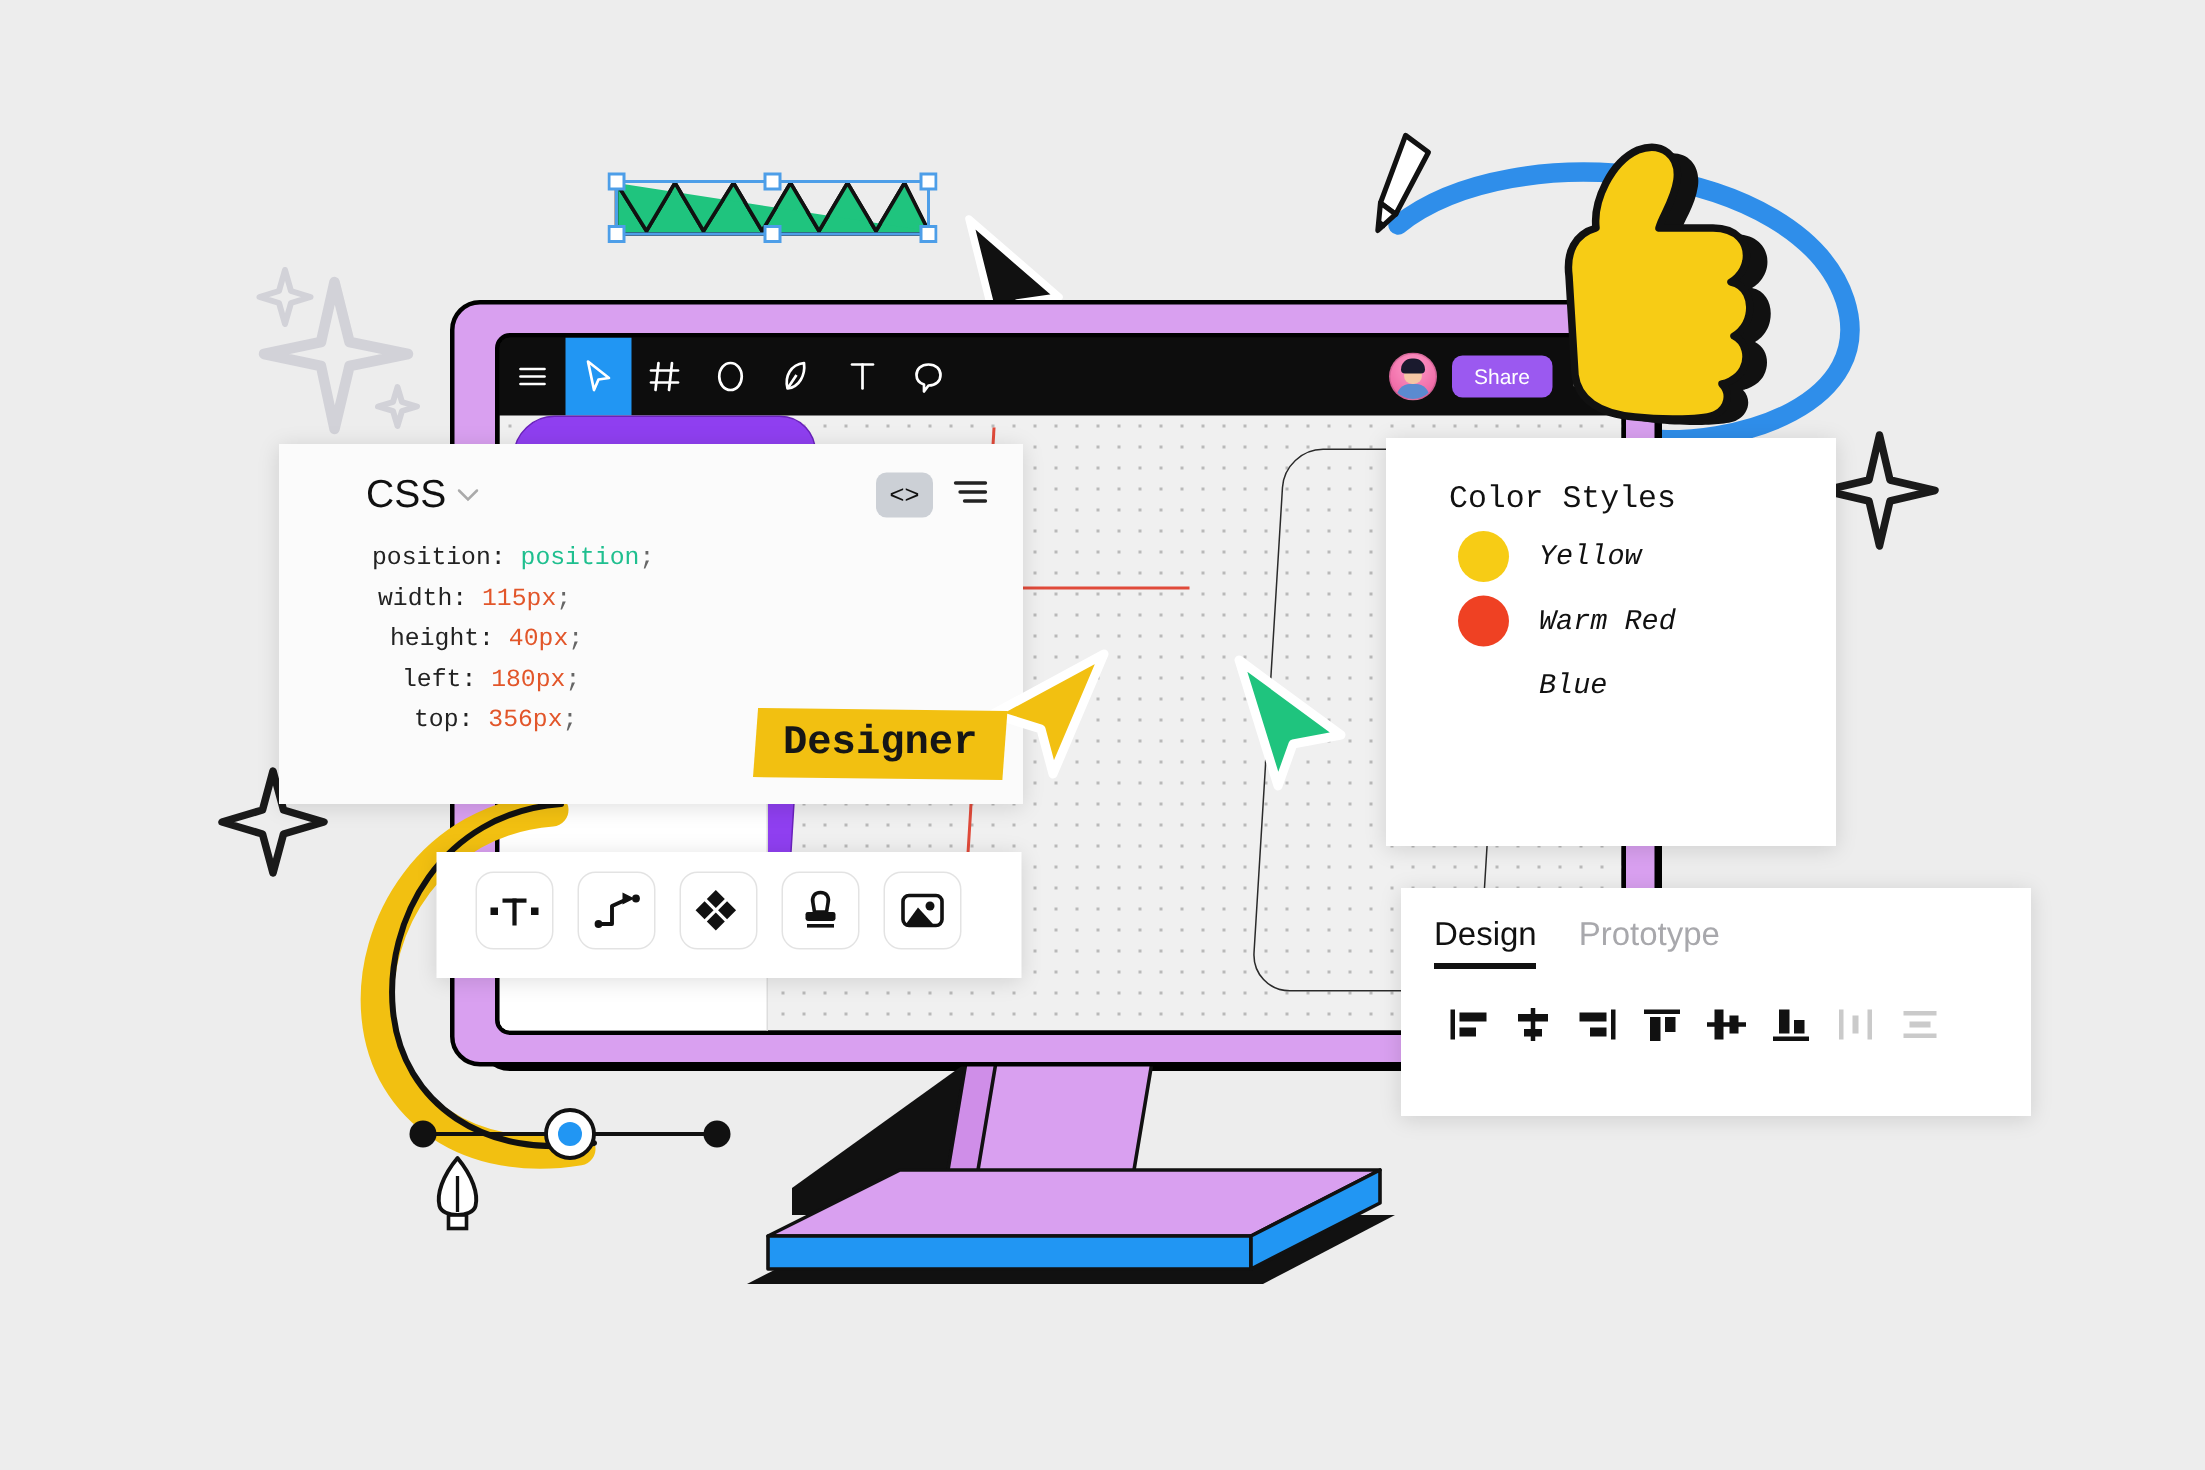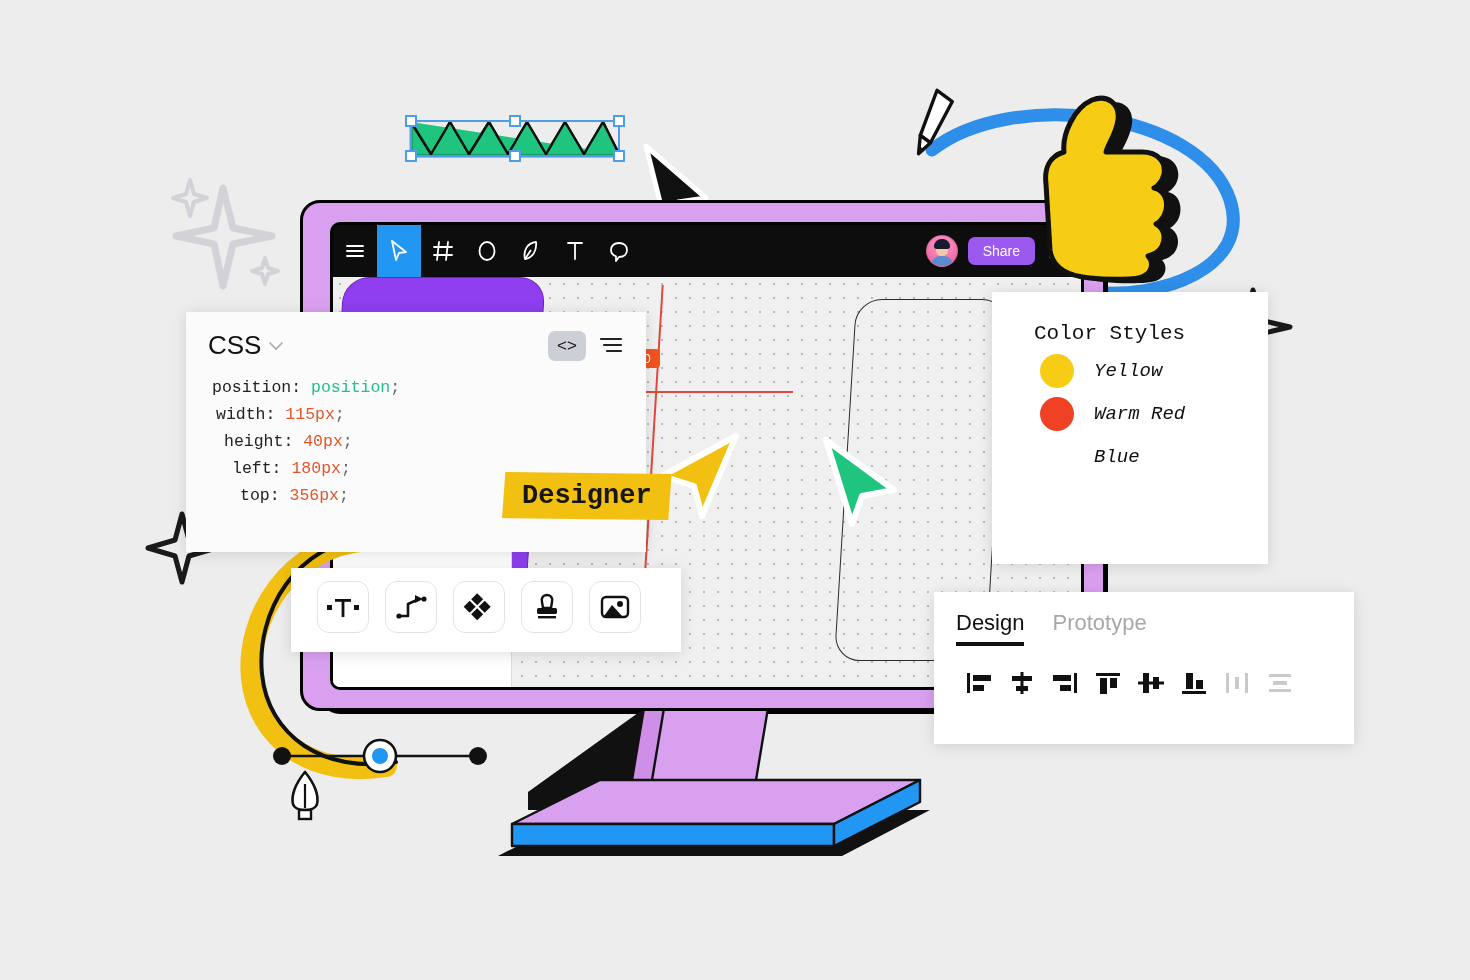--- a/index.html
+++ b/index.html
@@ -95,40 +95,40 @@
     border-right:1px solid #ddd;
   }
   #layers-tabs{display:flex;gap:24px;padding:16px 0 0 22px;font-size:19px;}
   #tab-layers{color:#111;}
   #tab-assets{color:#b3b3b3;}
   
   .panel{
     position:absolute;background:#fff;box-shadow:0 2px 14px rgba(0,0,0,.13);
   }
   
-  #css-panel{left:186px;top:312px;width:460px;height:240px;background:#fbfbfb;}
+  #css-panel{left:186px;top:296px;width:460px;height:240px;background:#fbfbfb;padding-left:36px;}
   #css-panel-header{display:flex;align-items:center;padding:18px 22px 0 22px;}
   #css-title{font-size:26px;color:#111;font-family:"Liberation Sans",sans-serif;}
   #css-chevron{margin-left:8px;color:#999;font-size:14px;}
   #css-header-actions{margin-left:auto;display:flex;align-items:center;gap:12px;}
   #code-toggle{
     width:38px;height:30px;background:#ccd0d6;border-radius:7px;
     display:flex;align-items:center;justify-content:center;font-size:17px;color:#111;
   }
   #css-code{
     padding:14px 0 0 26px;font-family:"Liberation Mono",monospace;font-size:16.5px;line-height:1.63;color:#222;
   }
   .css-prop{color:#222;}
   .css-kw{color:#1fbf8f;}
   .css-num{color:#e2562a;}
   .css-semi{color:#666;}
   .css-line{white-space:pre;}
 
   
-  #color-styles-panel{left:992px;top:292px;width:276px;height:272px;}
+  #color-styles-panel{left:924px;top:292px;width:300px;height:272px;}
   #color-styles-title{
     padding:30px 0 0 42px;font-size:21px;font-family:"Liberation Mono",monospace;color:#111;
   }
   .color-row{display:flex;align-items:center;gap:20px;padding:9px 0 0 48px;font-style:italic;}
   .swatch{width:34px;height:34px;border-radius:50%;flex:0 0 auto;}
   .color-label{font-size:19px;font-family:"Liberation Mono",monospace;color:#111;}
 
   
   #design-panel{left:934px;top:592px;width:420px;height:152px;}
   #design-tabs{display:flex;gap:28px;padding:18px 0 0 22px;align-items:flex-end;}

